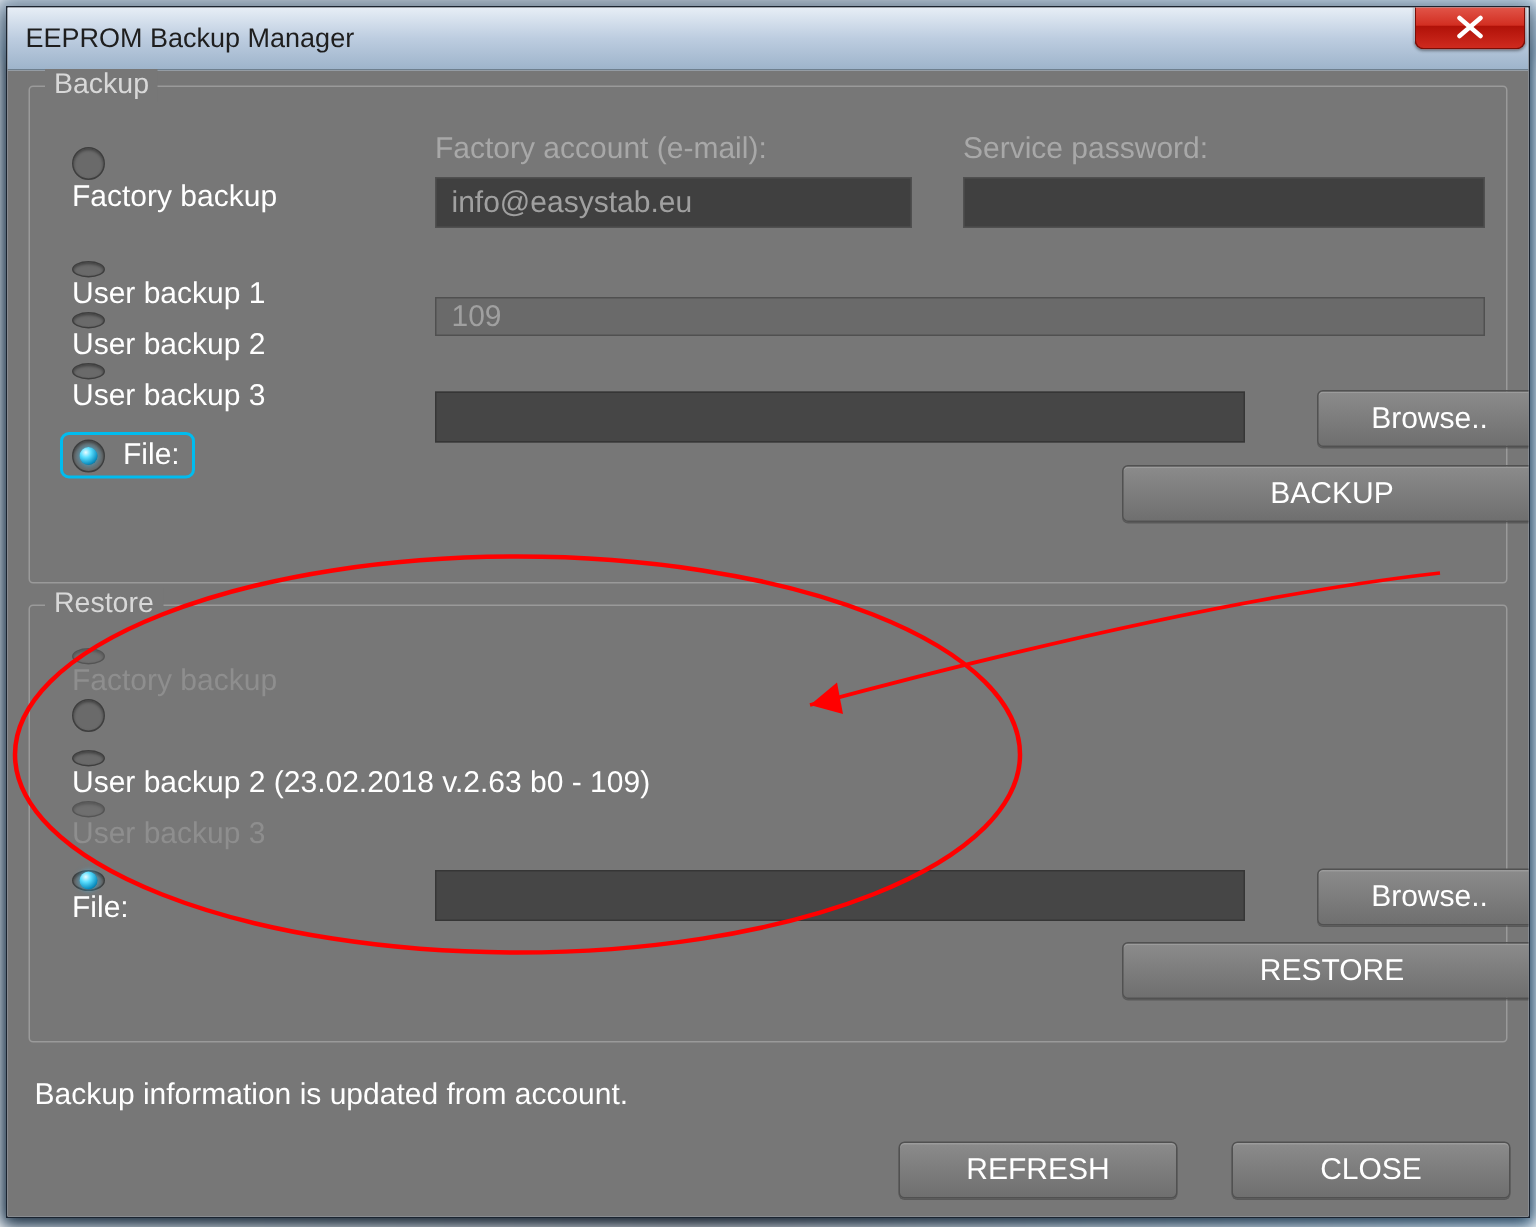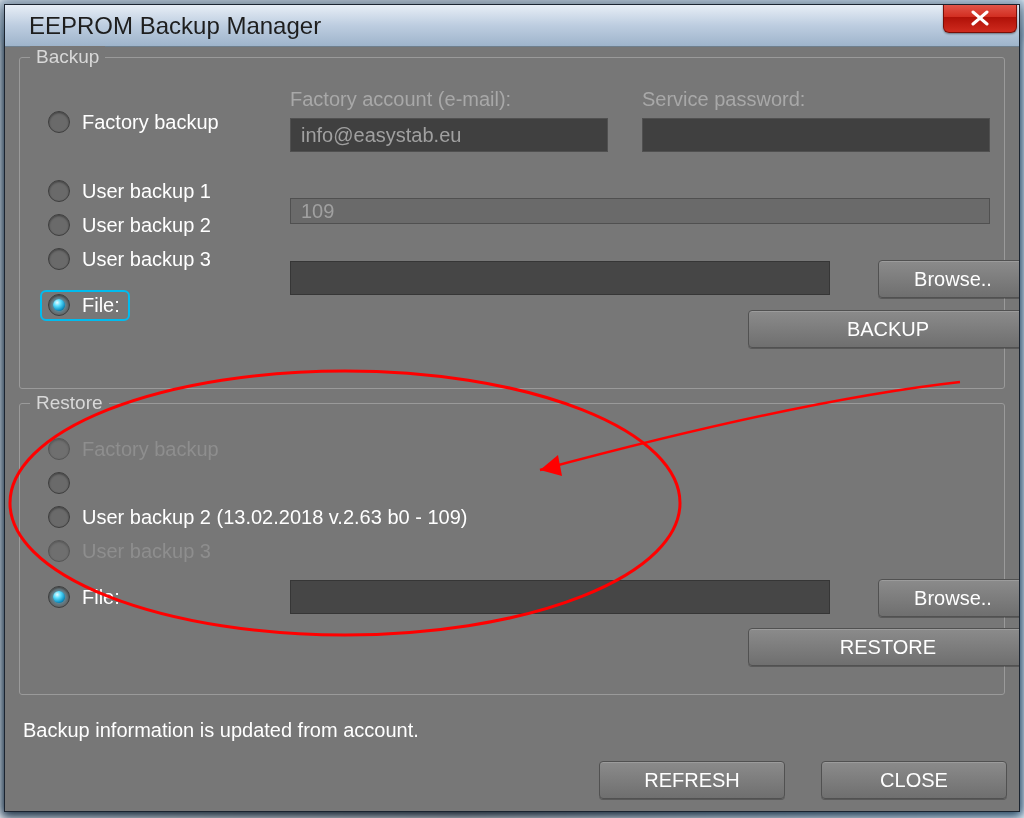--- a/index.html
+++ b/index.html
@@ -26,23 +26,23 @@
     box-shadow: 0 2px 10px rgba(0,0,0,0.5);
     display: flex; flex-direction: column;
     overflow: hidden;
   }
 
   .titlebar {
     height: 42px;
     background: linear-gradient(180deg, #e7eef6 0%, #bdcde0 50%, #9eb4cb 100%);
     border-bottom: 1px solid #6e7f8e;
     display: flex; align-items: center;
-    padding-left: 24px;
+    padding-left: 12px;
     color: #1e1e1e;
-    font-size: 24px;
+    font-size: 18px;
     position: relative;
   }
 
   .close-btn {
     position: absolute; top: -2px; right: 2px;
     width: 74px; height: 30px;
     background: linear-gradient(180deg, #e35b4f 0%, #d22e21 48%, #b01108 49%, #cf2a1e 100%);
     border: 1px solid #7a0e06;
     border-top: none;
     border-radius: 0 0 6px 6px;
@@ -77,21 +77,21 @@
     font-size: 19px;
   }
 
   .radio-col {
     position: absolute;
     left: 28px;
     display: flex; flex-direction: column;
     gap: 0;
   }
 
-  .radio-row { display: flex; align-items: center; height: 34px; }
+  .radio-row { display: flex; align-items: flex-start; height: 34px; flex-direction: column; }
   .radio {
     width: 22px; height: 22px;
     border-radius: 50%;
     background: #6a6a6a;
     border: 1px solid #3e3e3e;
     box-shadow: inset 0 1px 2px rgba(0,0,0,0.4);
     margin-right: 12px;
     display: flex; align-items: center; justify-content: center;
     cursor: pointer;
   }
@@ -242,21 +242,21 @@
       <div class="radio-col" style="top:28px;">
         <div class="radio-row">
           <span class="radio" style="opacity:0.6;"></span>
           <span class="radio-label disabled">Factory backup</span>
         </div>
         <div class="radio-row">
           <span class="radio"></span>
         </div>
         <div class="radio-row">
           <span class="radio"></span>
-          <span class="radio-label">User backup 2 (13.02.2018 v.2.63 b0 - 109)</span>
+          <span class="radio-label">User backup 2 (23.02.2018 v.2.63 b0 - 109)</span>
         </div>
         <div class="radio-row">
           <span class="radio" style="opacity:0.6;"></span>
           <span class="radio-label disabled">User backup 3</span>
         </div>
         <div style="height:12px;"></div>
         <div class="radio-row">
           <span class="radio selected"></span>
           <span class="radio-label">File:</span>
         </div>

